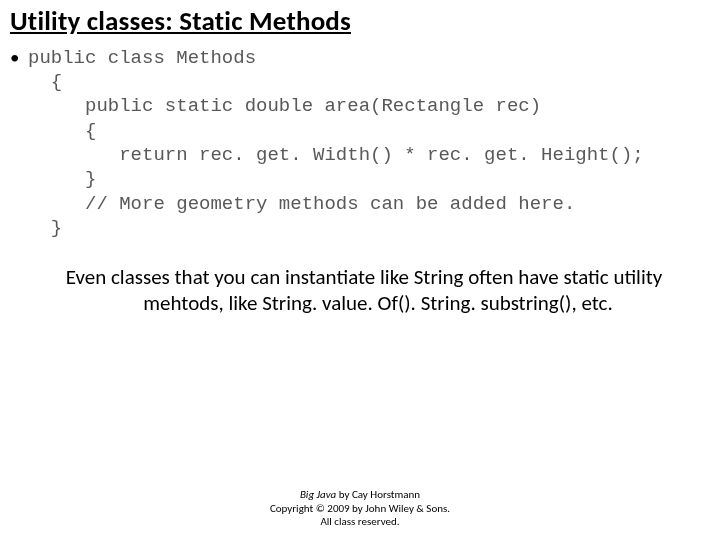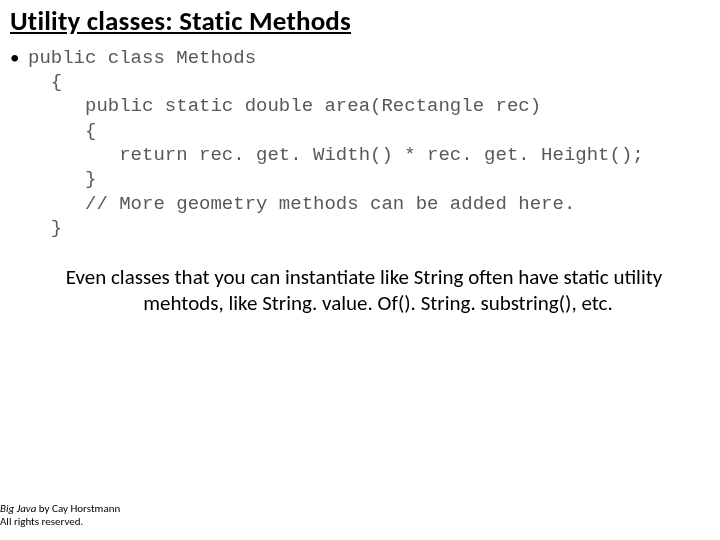--- a/index.html
+++ b/index.html
@@ -67,20 +67,21 @@
     text-indent: -28px;
     padding-left: 54px;
     font-size: 21px;
     line-height: 1.25;
   }
   .footer {
     position: absolute;
     bottom: 12px;
     left: 0;
     width: 720px;
+    text-align: center;
     font-size: 11px;
     line-height: 1.2;
     color: #000;
   }
   .footer .booktitle { font-style: italic; }
 </style>
 </head>
 <body>
 
 <div class="slide">
@@ -96,16 +97,17 @@
      }
      // More geometry methods can be added here.
   }</span></div>
 
   <div class="para-wrap">
     <p>Even classes that you can instantiate like String often have static utility mehtods, like String. value. Of().  String. substring(), etc.</p>
   </div>
 
   <div class="footer">
     <div><span class="booktitle">Big Java</span><span> by Cay Horstmann</span></div>
-    <div>All rights reserved.</div>
+    <div>Copyright © 2009 by John Wiley &amp; Sons.</div>
+    <div>All class reserved.</div>
   </div>
 
 </div>
 
 </body></html>

